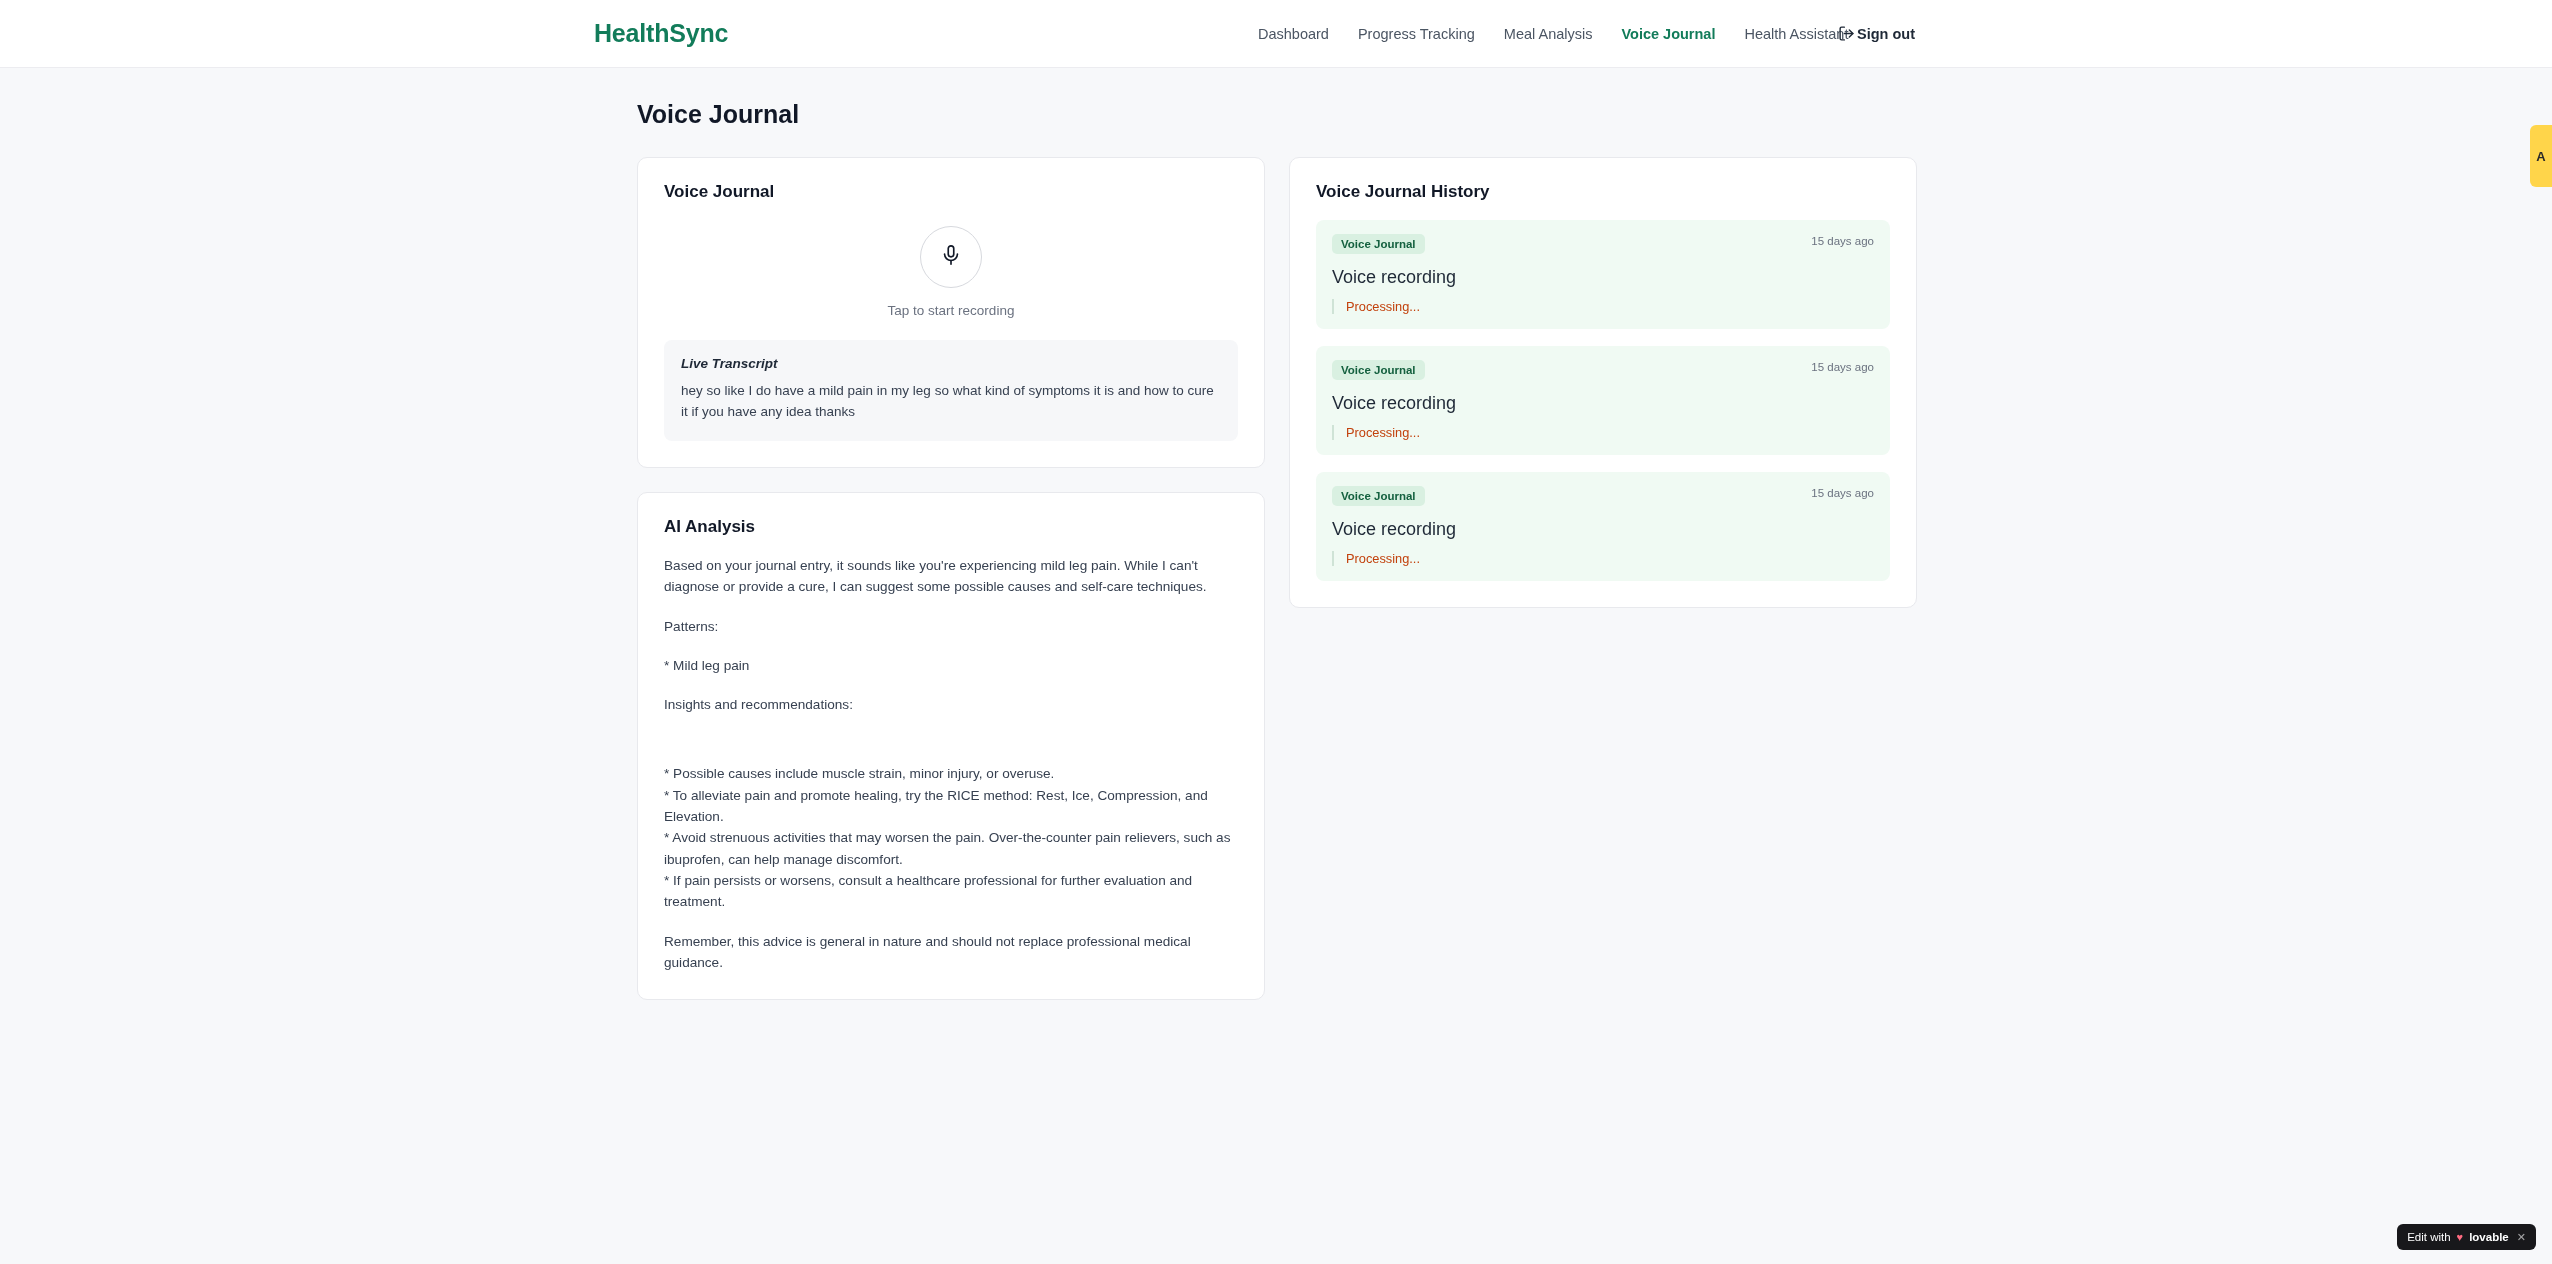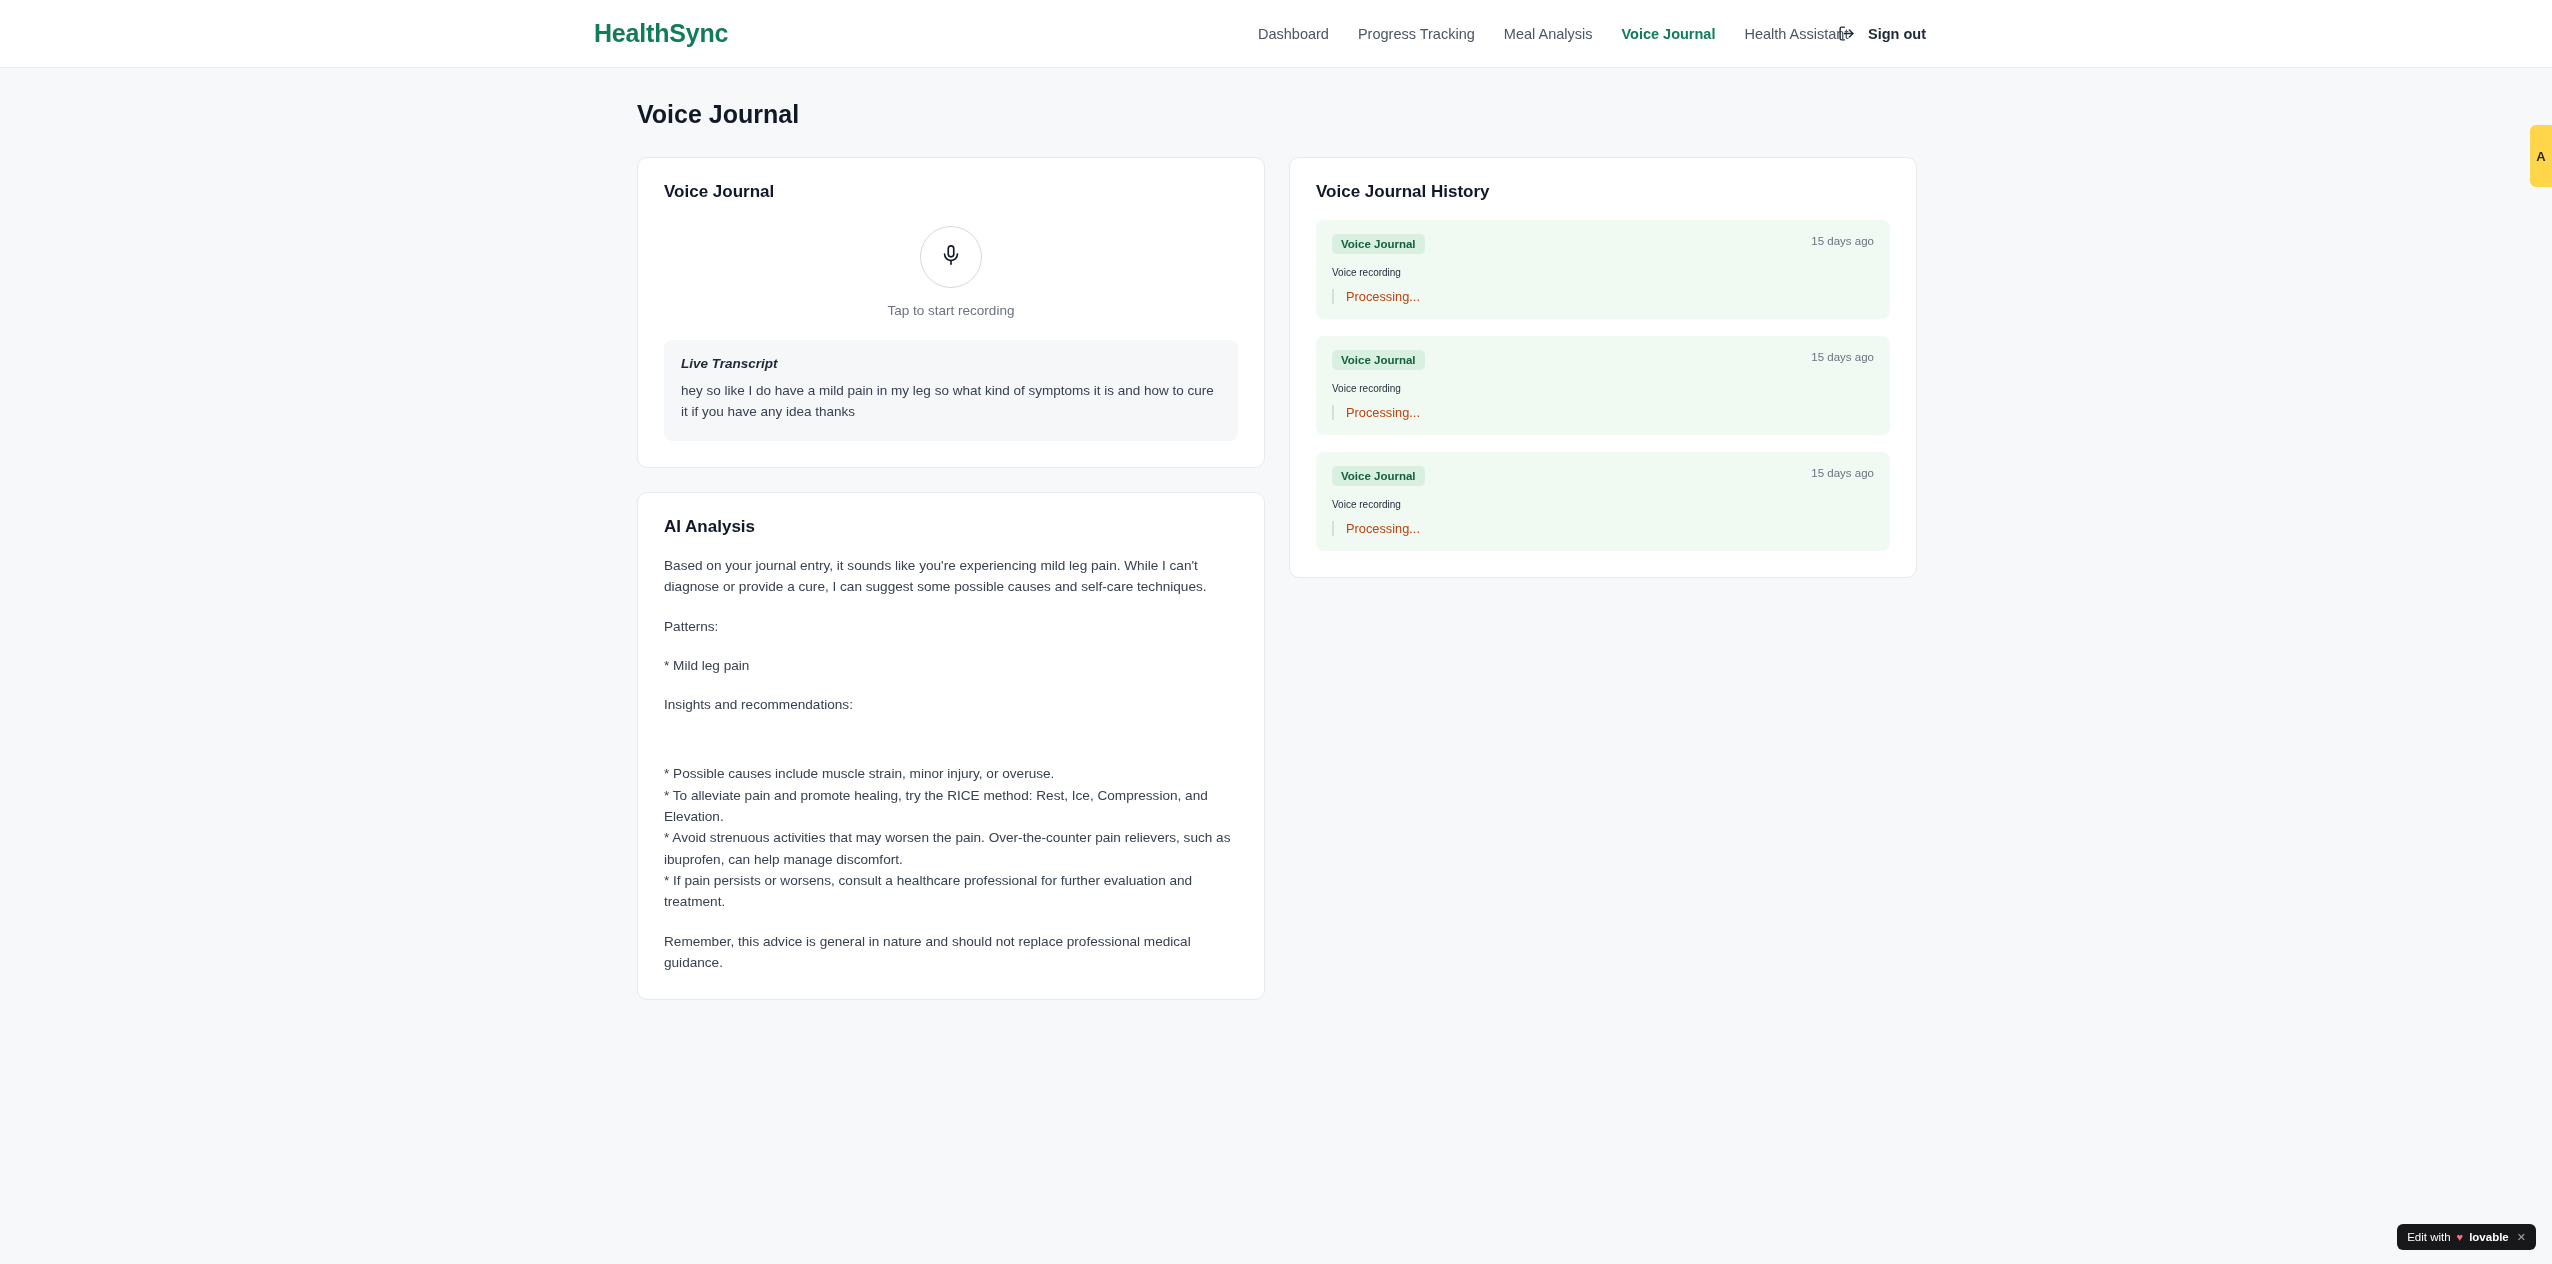--- a/index.html
+++ b/index.html
@@ -46,21 +46,21 @@
   }
   .nav-link.active {
     color: #127c5a;
     font-weight: bold;
   }
   .signout {
     position: absolute;
     left: 1838px;
     display: flex;
     align-items: center;
-    gap: 13px;
+    gap: 2px;
     cursor: pointer;
   }
   .signout-label {
     font-size: 14.5px;
     font-weight: bold;
     color: #1f2937;
   }
   .icon-signout { width: 17px; height: 17px; display: block; }
 
   
@@ -173,21 +173,21 @@
     font-weight: bold;
     border-radius: 5px;
     padding: 4px 9px;
   }
   .entry-time {
     font-size: 11.5px;
     color: #6b7280;
     padding-top: 1px;
   }
   .entry-title {
-    font-size: 10px;
+    font-size: 18px;
     color: #1f2937;
     margin-top: 13px;
   }
   .entry-status {
     margin-top: 11px;
     padding-left: 12px;
     border-left: 2px solid #cfe3d6;
     font-size: 12.8px;
     color: #c2410c;
   }

